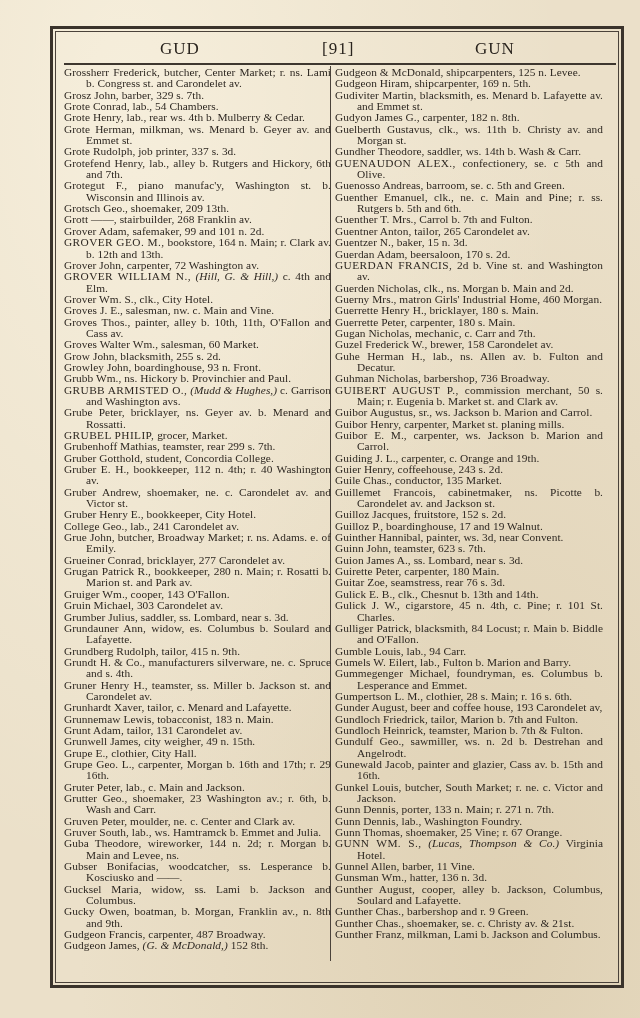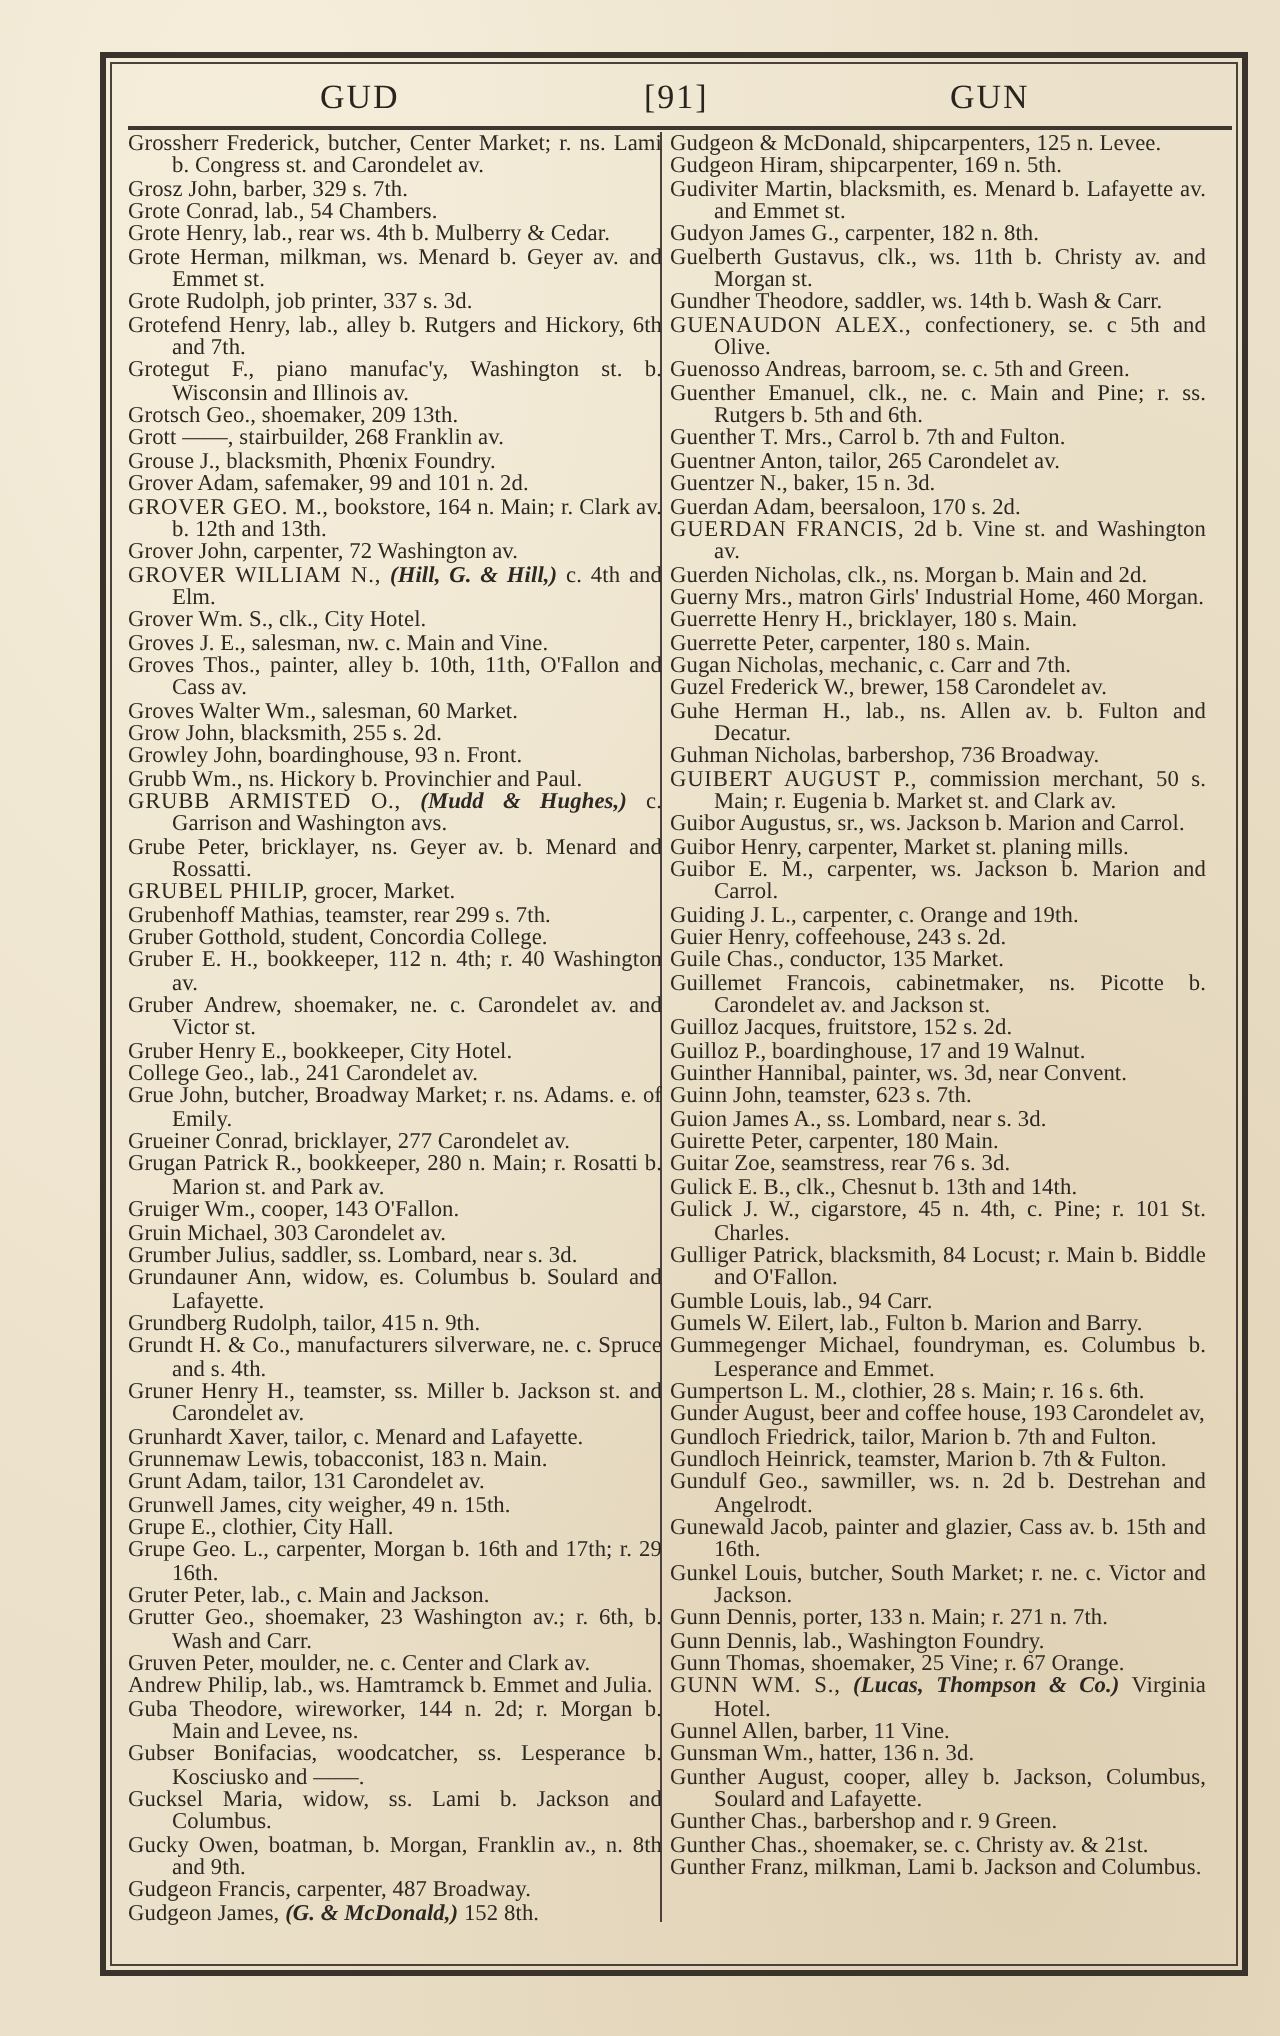--- a/index.html
+++ b/index.html
@@ -45,21 +45,21 @@
     letter-spacing: 0.05px;
   }
   .col.left { left: 64px; width: 267px; }
   .col.right { left: 335px; width: 268px; }
   .entry {
     padding-left: 22px; text-indent: -22px; text-align: justify;
     margin: 0; color: #2e2822;
   }
   .entry .name { }
   .entry.caps .name { letter-spacing: 0.4px; }
-  .entry .firm { font-style: italic; font-weight: bold; }
+  .entry .firm { font-style: italic; font-weight: normal; }
 </style>
 </head>
 <body>
 
 <div class="frame-outer"></div>
 <div class="frame-inner"></div>
 
 <div class="header">
   <span class="hdr-left">GUD</span>
   <span class="hdr-mid">[91]</span>
@@ -72,21 +72,20 @@
     <li class="entry"><span class="name">Grossherr Frederick,</span><span class="rest"> butcher, Center Market; r. ns. Lami b. Congress st. and Carondelet av.</span></li>
     <li class="entry"><span class="name">Grosz John,</span><span class="rest"> barber, 329 s. 7th.</span></li>
     <li class="entry"><span class="name">Grote Conrad,</span><span class="rest"> lab., 54 Chambers.</span></li>
     <li class="entry"><span class="name">Grote Henry,</span><span class="rest"> lab., rear ws. 4th b. Mulberry &amp; Cedar.</span></li>
     <li class="entry"><span class="name">Grote Herman,</span><span class="rest"> milkman, ws. Menard b. Geyer av. and Emmet st.</span></li>
     <li class="entry"><span class="name">Grote Rudolph,</span><span class="rest"> job printer, 337 s. 3d.</span></li>
     <li class="entry"><span class="name">Grotefend Henry,</span><span class="rest"> lab., alley b. Rutgers and Hickory, 6th and 7th.</span></li>
     <li class="entry"><span class="name">Grotegut F.,</span><span class="rest"> piano manufac'y, Washington st. b. Wisconsin and Illinois av.</span></li>
     <li class="entry"><span class="name">Grotsch Geo.,</span><span class="rest"> shoemaker, 209 13th.</span></li>
     <li class="entry"><span class="name">Grott ——,</span><span class="rest"> stairbuilder, 268 Franklin av.</span></li>
-    <li class="entry"><span class="name">Grouse J.,</span><span class="rest"> blacksmith, Phœnix Foundry.</span></li>
     <li class="entry"><span class="name">Grover Adam,</span><span class="rest"> safemaker, 99 and 101 n. 2d.</span></li>
     <li class="entry caps"><span class="name">GROVER GEO. M.,</span><span class="rest"> bookstore, 164 n. Main; r. Clark av. b. 12th and 13th.</span></li>
     <li class="entry"><span class="name">Grover John,</span><span class="rest"> carpenter, 72 Washington av.</span></li>
     <li class="entry caps"><span class="name">GROVER WILLIAM N.,</span><span class="firm"> (Hill, G. &amp; Hill,)</span><span class="rest"> c. 4th and Elm.</span></li>
     <li class="entry"><span class="name">Grover Wm. S.,</span><span class="rest"> clk., City Hotel.</span></li>
     <li class="entry"><span class="name">Groves J. E.,</span><span class="rest"> salesman, nw. c. Main and Vine.</span></li>
     <li class="entry"><span class="name">Groves Thos.,</span><span class="rest"> painter, alley b. 10th, 11th, O'Fallon and Cass av.</span></li>
     <li class="entry"><span class="name">Groves Walter Wm.,</span><span class="rest"> salesman, 60 Market.</span></li>
     <li class="entry"><span class="name">Grow John,</span><span class="rest"> blacksmith, 255 s. 2d.</span></li>
     <li class="entry"><span class="name">Growley John,</span><span class="rest"> boardinghouse, 93 n. Front.</span></li>
@@ -112,21 +111,21 @@
     <li class="entry"><span class="name">Gruner Henry H.,</span><span class="rest"> teamster, ss. Miller b. Jackson st. and Carondelet av.</span></li>
     <li class="entry"><span class="name">Grunhardt Xaver,</span><span class="rest"> tailor, c. Menard and Lafayette.</span></li>
     <li class="entry"><span class="name">Grunnemaw Lewis,</span><span class="rest"> tobacconist, 183 n. Main.</span></li>
     <li class="entry"><span class="name">Grunt Adam,</span><span class="rest"> tailor, 131 Carondelet av.</span></li>
     <li class="entry"><span class="name">Grunwell James,</span><span class="rest"> city weigher, 49 n. 15th.</span></li>
     <li class="entry"><span class="name">Grupe E.,</span><span class="rest"> clothier, City Hall.</span></li>
     <li class="entry"><span class="name">Grupe Geo. L.,</span><span class="rest"> carpenter, Morgan b. 16th and 17th; r. 29 16th.</span></li>
     <li class="entry"><span class="name">Gruter Peter,</span><span class="rest"> lab., c. Main and Jackson.</span></li>
     <li class="entry"><span class="name">Grutter Geo.,</span><span class="rest"> shoemaker, 23 Washington av.; r. 6th, b. Wash and Carr.</span></li>
     <li class="entry"><span class="name">Gruven Peter,</span><span class="rest"> moulder, ne. c. Center and Clark av.</span></li>
-    <li class="entry"><span class="name">Andrew Philip,</span><span class="rest"> lab., ws. Hamtramck b. Emmet and Julia.</span></li>
+    <li class="entry"><span class="name">Gruver South,</span><span class="rest"> lab., ws. Hamtramck b. Emmet and Julia.</span></li>
     <li class="entry"><span class="name">Guba Theodore,</span><span class="rest"> wireworker, 144 n. 2d; r. Morgan b. Main and Levee, ns.</span></li>
     <li class="entry"><span class="name">Gubser Bonifacias,</span><span class="rest"> woodcatcher, ss. Lesperance b. Kosciusko and ——.</span></li>
     <li class="entry"><span class="name">Gucksel Maria,</span><span class="rest"> widow, ss. Lami b. Jackson and Columbus.</span></li>
     <li class="entry"><span class="name">Gucky Owen,</span><span class="rest"> boatman, b. Morgan, Franklin av., n. 8th and 9th.</span></li>
     <li class="entry"><span class="name">Gudgeon Francis,</span><span class="rest"> carpenter, 487 Broadway.</span></li>
     <li class="entry"><span class="name">Gudgeon James,</span><span class="firm"> (G. &amp; McDonald,)</span><span class="rest"> 152 8th.</span></li>
   </ul>
 <ul class="col right">
     <li class="entry"><span class="name">Gudgeon &amp; McDonald,</span><span class="rest"> shipcarpenters, 125 n. Levee.</span></li>
     <li class="entry"><span class="name">Gudgeon Hiram,</span><span class="rest"> shipcarpenter, 169 n. 5th.</span></li>

